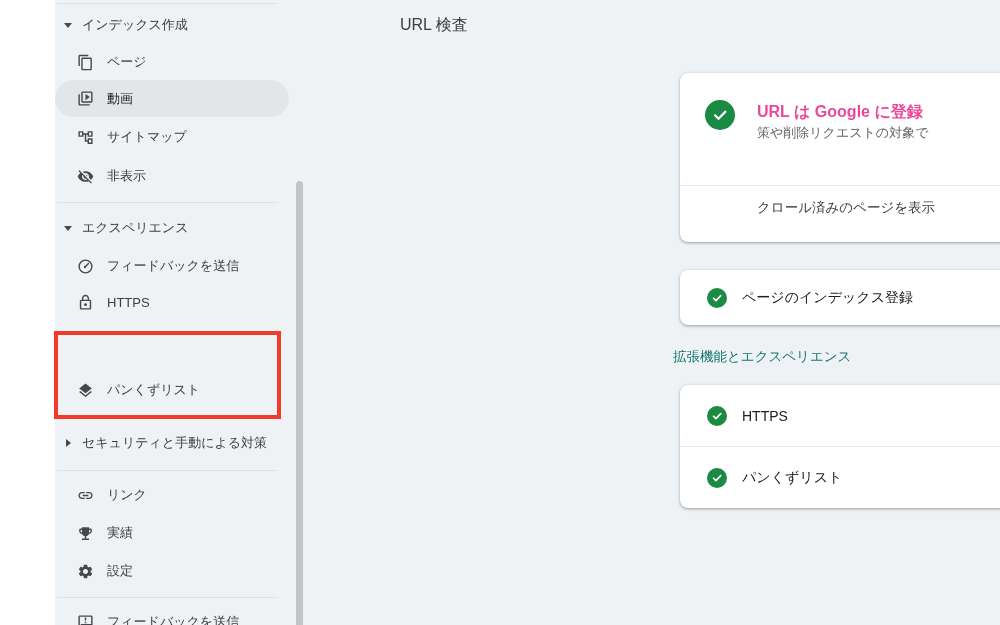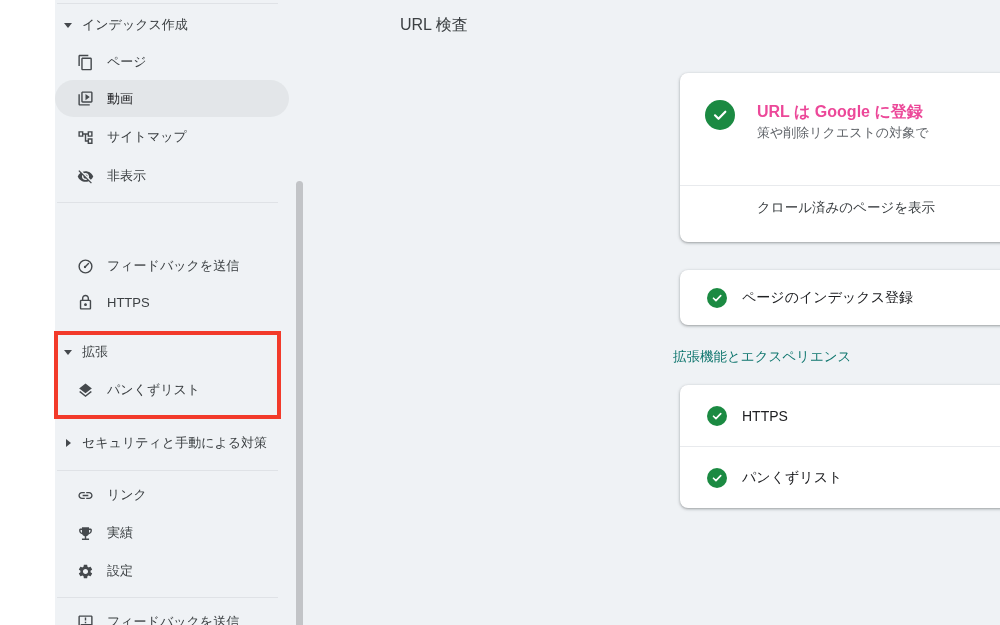--- a/index.html
+++ b/index.html
@@ -123,20 +123,26 @@
     <span class="micon">
       <svg viewBox="0 0 24 24">
           <path d="M12 7c2.76 0 5 2.24 5 5 0 .65-.13 1.26-.36 1.83l2.92 2.92c1.51-1.26 2.7-2.89 3.43-4.75-1.73-4.39-6-7.5-11-7.5-1.4 0-2.74.25-3.98.7l2.16 2.16C10.74 7.13 11.35 7 12 7zM2 4.27l2.28 2.28.46.46C3.08 8.3 1.78 10.02 1 12c1.73 4.39 6 7.5 11 7.5 1.55 0 3.03-.3 4.38-.84l.42.42L19.73 22 21 20.73 3.27 3 2 4.27zM7.53 9.8l1.55 1.55c-.05.21-.08.43-.08.65 0 1.66 1.34 3 3 3 .22 0 .44-.03.65-.08l1.55 1.55c-.67.33-1.41.53-2.2.53-2.76 0-5-2.24-5-5 0-.79.2-1.53.53-2.2zm4.31-.78l3.15 3.15.02-.16c0-1.66-1.34-3-3-3l-.17.01z"></path>
         </svg>
     </span>
     <span class="ilabel">非表示</span>
   </div>
 
   <div class="sdivider" style="top:202px"></div>
 
+  <div class="srow header" style="top:210px">
+    <span class="tri-box">
+        <span class="tri-down"></span>
+      </span>
+    <span class="hlabel">エクスペリエンス</span>
+  </div>
 
   <div class="srow item" style="top:248px">
     <span class="micon">
       <svg viewBox="0 0 24 24">
           <circle cx="12" cy="12" r="9" fill="none" stroke="#45494d" stroke-width="2"></circle>
           <path d="M11 13l5.2-5.2" fill="none" stroke="#45494d" stroke-width="2" stroke-linecap="round"></path>
           <circle cx="11.3" cy="12.7" r="1.6"></circle>
         </svg>
     </span>
     <span class="ilabel">フィードバックを送信</span>
@@ -144,26 +150,20 @@
 
   <div class="srow item" style="top:284px">
     <span class="micon">
       <svg viewBox="0 0 24 24">
           <path d="M18 8h-1V6c0-2.76-2.24-5-5-5S7 3.24 7 6v2H6c-1.1 0-2 .9-2 2v10c0 1.1.9 2 2 2h12c1.1 0 2-.9 2-2V10c0-1.1-.9-2-2-2zM9 6c0-1.66 1.34-3 3-3s3 1.34 3 3v2H9V6zm9 14H6V10h12v10zm-6-3c1.1 0 2-.9 2-2s-.9-2-2-2-2 .9-2 2 .9 2 2 2z"></path>
         </svg>
     </span>
     <span class="ilabel">HTTPS</span>
   </div>
 
-  <div class="srow header" style="top:334px">
-    <span class="tri-box">
-        <span class="tri-down"></span>
-      </span>
-    <span class="hlabel">拡張</span>
-  </div>
 
   <div class="srow item" style="top:372px">
     <span class="micon">
       <svg viewBox="0 0 24 24">
           <path d="M11.99 18.54l-7.37-5.73L3 14.07l9 7 9-7-1.63-1.27-7.38 5.74zM12 16l7.36-5.73L21 9l-9-7-9 7 1.63 1.27L12 16z"></path>
         </svg>
     </span>
     <span class="ilabel">パンくずリスト</span>
   </div>
 

